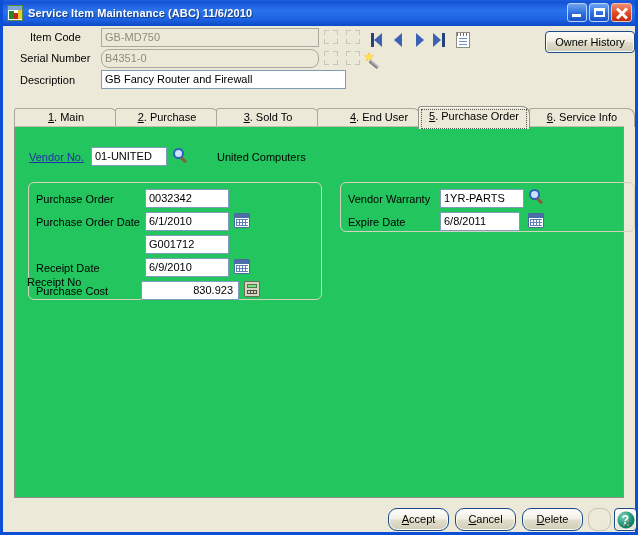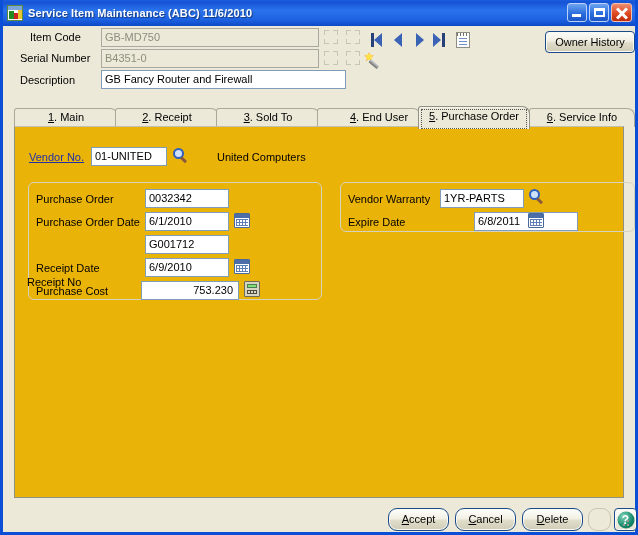--- a/index.html
+++ b/index.html
@@ -190,21 +190,21 @@
     position: absolute; left: 2px; top: 2px; right: 2px; bottom: 0;
     border: 1px dotted #555;
     pointer-events: none;
   }
   .tab u { text-decoration: underline; }
 
   .tabpanel {
     position: absolute;
     left: 8px; top: 100px; right: 8px; height: 372px;
     box-sizing: border-box;
-    background: #eab308;
+    background: #22c55e;
     border: 1px solid #919084;
     border-top-color: #c3c0b1;
   }
 
   
   .vendor-link {
     position: absolute;
     color: #2331a8;
     text-decoration: underline;
     font-size: 11px;
@@ -381,21 +381,21 @@
           <i class="br"></i>
         </div>
       <div class="brackets" style="left:340px; top:4px;">
           <i class="tl"></i>
           <i class="tr"></i>
           <i class="bl"></i>
           <i class="br"></i>
         </div>
 
       <div class="lbl" style="left:14px; top:26px;">Serial Number</div>
-      <div class="fld ro" style="left:95px; top:23px; width:218px;">B4351-0</div>
+      <div class="fld ro" style="left:95px; top:23px; width:218px;border-radius:8px;">B4351-0</div>
       <div class="brackets" style="left:318px; top:25px;">
           <i class="tl"></i>
           <i class="tr"></i>
           <i class="bl"></i>
           <i class="br"></i>
         </div>
       <div class="brackets" style="left:340px; top:25px;">
           <i class="tl"></i>
           <i class="tr"></i>
           <i class="bl"></i>
@@ -432,21 +432,21 @@
       <div class="ob" style="left:539px; top:5px; width:90px; height:22px;">
         <span>Owner History</span>
       </div>
     </div>
 
     <div class="tabstrip">
       <div class="tab" style="left:0px; width:104px;">
         <u>1</u><span>. Main</span>
       </div>
       <div class="tab" style="left:101px; width:104px;">
-        <u>2</u><span>. Receipt</span>
+        <u>2</u><span>. Purchase</span>
       </div>
       <div class="tab" style="left:202px; width:104px;">
         <u>3</u><span>. Sold To</span>
       </div>
       <div class="tab" style="left:303px; width:104px;padding-left:20px;">
         <u>4</u><span>. End User</span>
       </div>
       <div class="tab active" style="left:404px; width:112px;">
         <u>5</u><span>. Purchase Order</span>
         <span class="focusrect"></span>
@@ -482,37 +482,37 @@
       <div class="fld" style="left:130px; top:108px; width:84px;">G001712</div>
 
       <div class="lbl" style="left:21px; top:135px;">Receipt Date</div>
       <div class="fld" style="left:130px; top:131px; width:84px;">6/9/2010</div>
       <div class="cal" style="left:219px; top:132px;">
           <span class="top"></span>
           <span class="grid"></span>
         </div>
 
       <div class="lbl" style="left:21px; top:158px;">Purchase Cost</div>
-      <div class="fld num" style="left:126px; top:154px; width:98px;">753.230</div>
+      <div class="fld num" style="left:126px; top:154px; width:98px;">830.923</div>
       <div class="calc" style="left:229px; top:154px;">
           <span class="scr"></span>
           <span class="keys"></span>
         </div>
 
       <div class="group" style="left:325px; top:55px; width:295px; height:50px;"></div>
 
       <div class="lbl" style="left:333px; top:66px;">Vendor Warranty</div>
       <div class="fld" style="left:425px; top:62px; width:84px;">1YR-PARTS</div>
       <div class="mag" style="left:514px; top:62px;">
           <span class="ring"></span>
           <span class="hnd"></span>
         </div>
 
       <div class="lbl" style="left:333px; top:89px;">Expire Date</div>
-      <div class="fld" style="left:425px; top:85px; width:104px;margin-left:34px;">6/8/2011</div>
+      <div class="fld" style="left:425px; top:85px; width:80px;">6/8/2011</div>
       <div class="cal" style="left:513px; top:86px;">
           <span class="top"></span>
           <span class="grid"></span>
         </div>
 
     </div>
 
     <div class="btn" style="left:382px; top:482px; width:61px; height:23px;">
       <u>A</u><span>ccept</span>
     </div>

